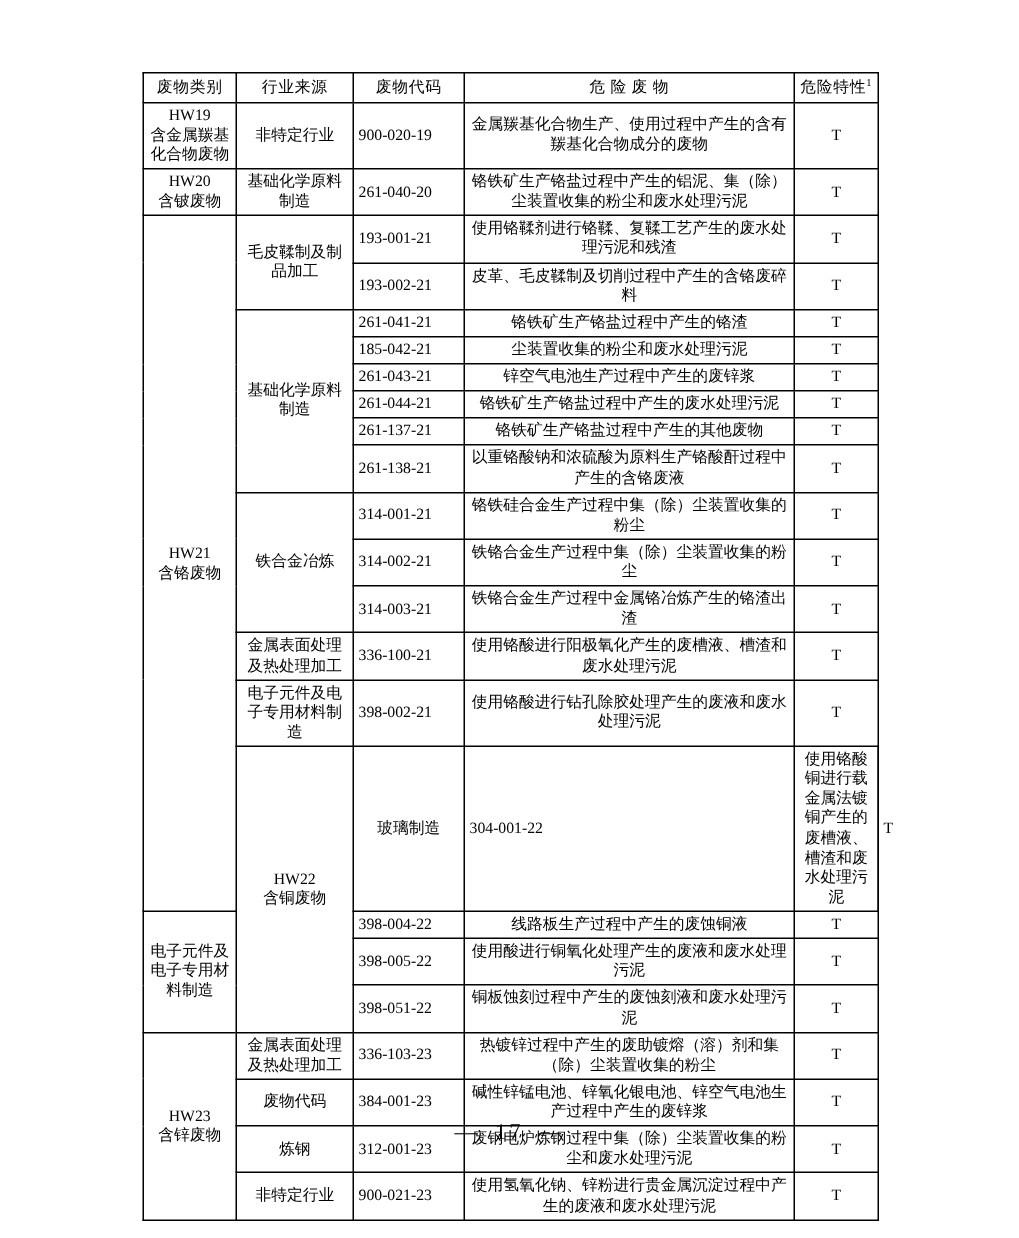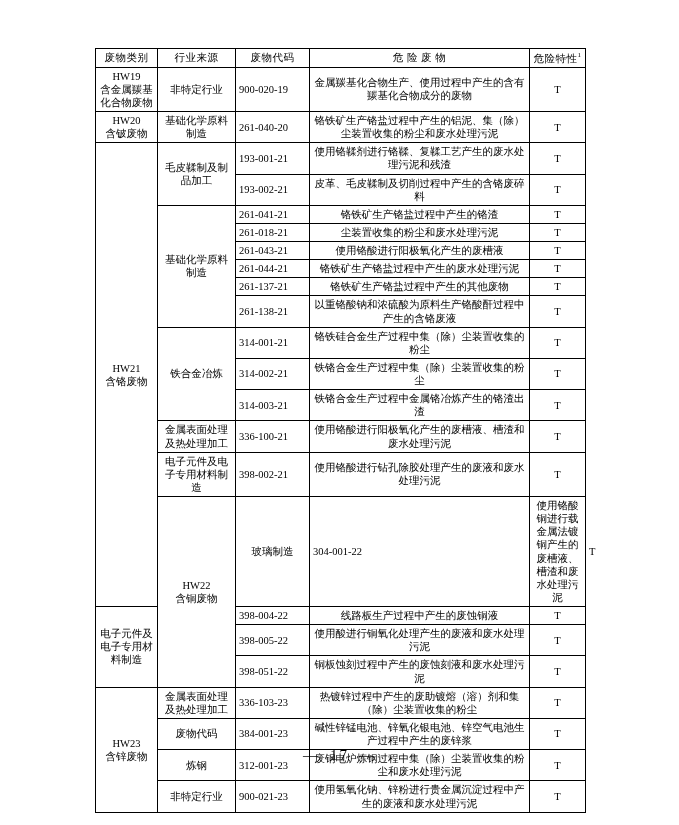--- a/index.html
+++ b/index.html
@@ -135,27 +135,27 @@
           <td class="desc">皮革、毛皮鞣制及切削过程中产生的含铬废碎料</td>
           <td class="haz">T</td>
         </tr>
         <tr>
           <td class="src" rowspan="6">基础化学原料制造</td>
           <td class="code">261-041-21</td>
           <td class="desc">铬铁矿生产铬盐过程中产生的铬渣</td>
           <td class="haz">T</td>
         </tr>
         <tr>
-          <td class="code">261-018-21</td>
+          <td class="code">185-042-21</td>
           <td class="desc">尘装置收集的粉尘和废水处理污泥</td>
           <td class="haz">T</td>
         </tr>
         <tr>
           <td class="code">261-043-21</td>
-          <td class="desc">使用铬酸进行阳极氧化产生的废槽液</td>
+          <td class="desc">锌空气电池生产过程中产生的废锌浆</td>
           <td class="haz">T</td>
         </tr>
         <tr>
           <td class="code">261-044-21</td>
           <td class="desc">铬铁矿生产铬盐过程中产生的废水处理污泥</td>
           <td class="haz">T</td>
         </tr>
         <tr>
           <td class="code">261-137-21</td>
           <td class="desc">铬铁矿生产铬盐过程中产生的其他废物</td>

